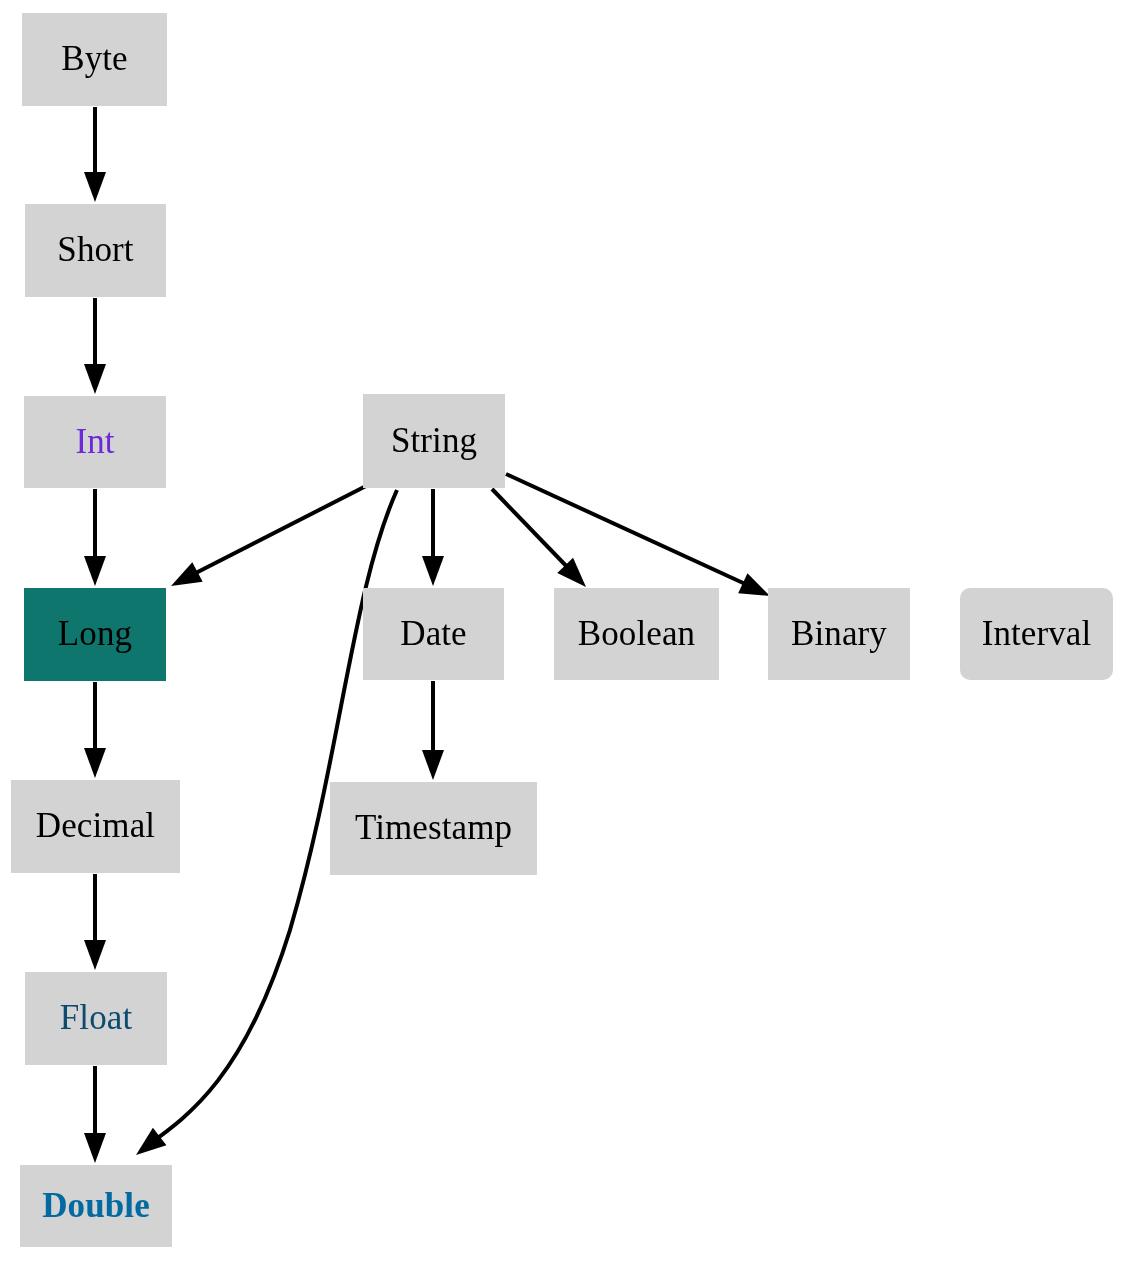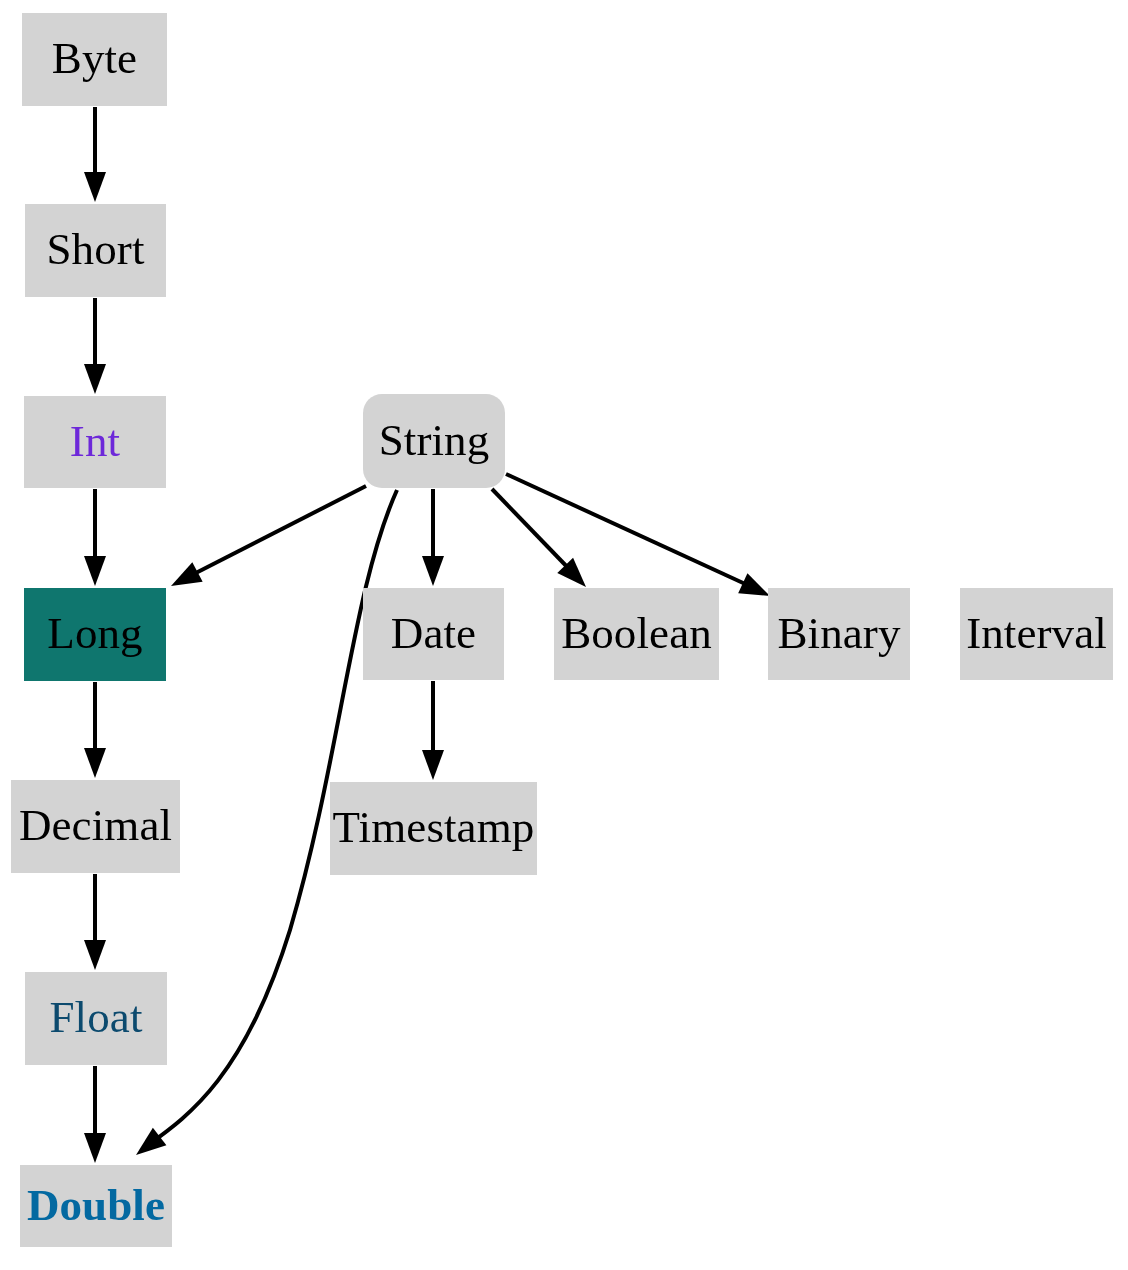--- a/index.html
+++ b/index.html
@@ -30,21 +30,21 @@
   }
   .node {
     position: absolute;
     box-sizing: border-box;
     background: #d3d3d3;
     display: flex;
     align-items: center;
     justify-content: center;
     color: #000000;
     font-family: "Liberation Serif", "DejaVu Serif", serif;
-    font-size: 45px;
+    font-size: 35px;
     line-height: 1;
     font-weight: normal;
     white-space: nowrap;
     letter-spacing: 0.1px;
   }
   .node-label {
     display: block;
     transform: translateY(-1px);
   }
 </style>
@@ -107,36 +107,36 @@
   <div id="node-layer">
       <div class="node" style="left: 22px; top: 13px; width: 145px; height: 93px; background: rgb(211, 211, 211); color: rgb(0, 0, 0);">
         <span class="node-label">Byte</span>
       </div>
       <div class="node" style="left: 25px; top: 204px; width: 141px; height: 93px; background: rgb(211, 211, 211); color: rgb(0, 0, 0);">
         <span class="node-label">Short</span>
       </div>
       <div class="node" style="left: 24px; top: 396px; width: 142px; height: 92px; background: rgb(211, 211, 211); color: #6d28d9;">
         <span class="node-label">Int</span>
       </div>
-      <div class="node" style="left: 363px; top: 394px; width: 142px; height: 94px; background: rgb(211, 211, 211); color: rgb(0, 0, 0); border-radius: 19px;">
+      <div class="node" style="left: 363px; top: 394px; width: 142px; height: 94px; background: rgb(211, 211, 211); color: rgb(0, 0, 0);">
         <span class="node-label">String</span>
       </div>
       <div class="node" style="left: 24px; top: 588px; width: 142px; height: 93px; background: #0f766e; color: rgb(0, 0, 0);">
         <span class="node-label">Long</span>
       </div>
       <div class="node" style="left: 363px; top: 588px; width: 141px; height: 92px; background: rgb(211, 211, 211); color: rgb(0, 0, 0);">
         <span class="node-label">Date</span>
       </div>
       <div class="node" style="left: 554px; top: 588px; width: 165px; height: 92px; background: rgb(211, 211, 211); color: rgb(0, 0, 0);">
         <span class="node-label">Boolean</span>
       </div>
       <div class="node" style="left: 768px; top: 588px; width: 142px; height: 92px; background: rgb(211, 211, 211); color: rgb(0, 0, 0);">
         <span class="node-label">Binary</span>
       </div>
-      <div class="node" style="left: 960px; top: 588px; width: 153px; height: 92px; background: rgb(211, 211, 211); color: rgb(0, 0, 0);">
+      <div class="node" style="left: 960px; top: 588px; width: 153px; height: 92px; background: rgb(211, 211, 211); color: rgb(0, 0, 0); border-radius: 10px;">
         <span class="node-label">Interval</span>
       </div>
       <div class="node" style="left: 11px; top: 780px; width: 169px; height: 93px; background: rgb(211, 211, 211); color: rgb(0, 0, 0);">
         <span class="node-label">Decimal</span>
       </div>
       <div class="node" style="left: 330px; top: 782px; width: 207px; height: 93px; background: rgb(211, 211, 211); color: rgb(0, 0, 0);">
         <span class="node-label">Timestamp</span>
       </div>
       <div class="node" style="left: 25px; top: 972px; width: 142px; height: 93px; background: rgb(211, 211, 211); color: #0c4a6e;">
         <span class="node-label">Float</span>

